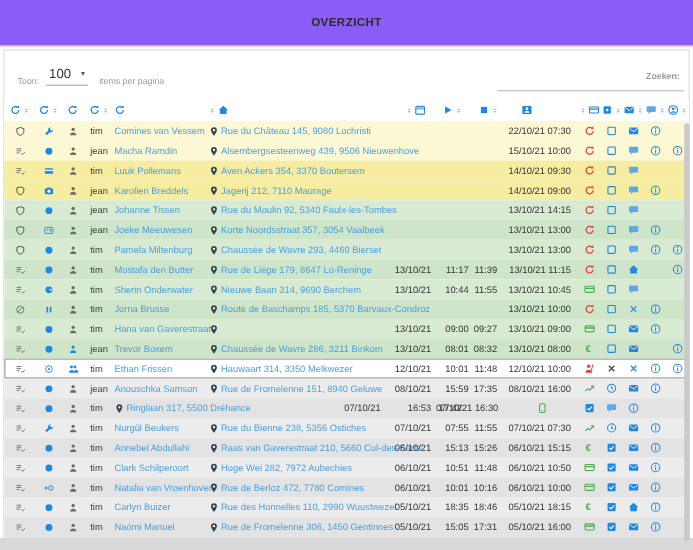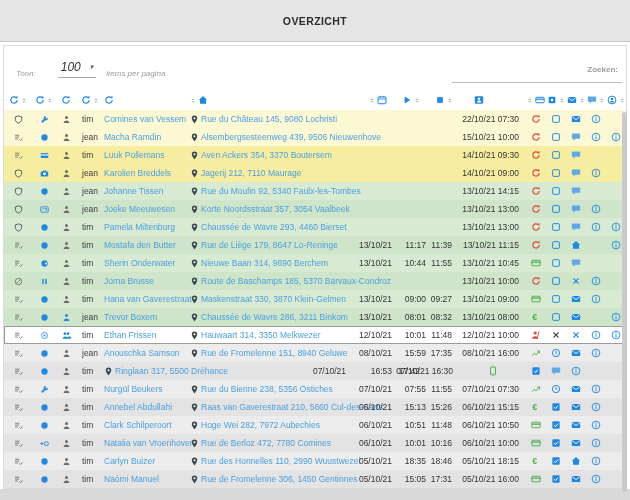--- a/index.html
+++ b/index.html
@@ -1,29 +1,29 @@
 <!DOCTYPE html>
 <html><head>
 <meta charset="utf-8">
 <style>
   * { margin:0; padding:0; box-sizing:border-box; }
   html,body { width:630px; height:500px; }
   body {
     font-family:"Liberation Sans", sans-serif;
     background:#ffffff; position:relative; overflow:hidden;
   }
-  .app-header { height:42px; border-bottom:1px solid #c9c9c9; display:flex; align-items:center; justify-content:center; background:#e5e5e5; }
+  .app-header { height:42px; border-bottom:1px solid #c9c9c9; display:flex; align-items:center; justify-content:center; background:#8b5cf6; }
   .title { font-size:10.5px; font-weight:bold; color:#2b2b2b; letter-spacing:.4px; }
 
   .card { position:absolute; left:3px; top:45px; width:624px; border:1px solid #dcdcdc; background:#fff; }
 
   .toolbar { height:44px; position:relative; }
-  .show-group { position:absolute; left:12px; top:14px; display:flex; align-items:flex-end;font-style:italic; }
+  .show-group { position:absolute; left:12px; top:14px; display:flex; align-items:flex-end; }
   .lbl { font-size:8px; color:#9a9a9a; }
-  .pagesize { margin:0 10px 0 22px; font-size:12px; color:#333; border-bottom:1px solid #a9a9a9; padding:0 3px 3px 3px; display:inline-flex; align-items:center; gap:9px; cursor:pointer; }
+  .pagesize { margin:0 10px 0 6px; font-size:12px; color:#333; border-bottom:1px solid #a9a9a9; padding:0 3px 3px 3px; display:inline-flex; align-items:center; gap:9px; cursor:pointer; }
   .caret { font-size:7px; color:#555; }
   .search-lbl { position:absolute; right:8px; top:19px; font-size:8px; color:#9a9a9a;font-weight:bold; }
   .search-input { position:absolute; right:4px; top:22px; width:170px; height:15px; border:none; border-bottom:1px solid #bdbdbd; outline:none; font-size:9px; background:transparent; }
 
   .grid { display:grid; grid-template-columns:28px 24px 20px 28px 86px 158px 46px 34px 32px 66px 20px 20px 20px 20px 20px; align-items:center; }
   #thead { height:20px; background:#fff; }
   .row { height:18px; font-size:8.5px; }
 
   .cell { display:flex; align-items:center; height:100%; }
   .cen { justify-content:center; }
@@ -1015,21 +1015,20 @@
         <div class="cell ">
           <span class="link">Hana van Gaverestraat</span>
         </div>
         <div class="cell addr">
           <span class="icon dark sm">
             <svg viewBox="0 0 12 12">
               <path d="M6 .8a3.6 3.6 0 0 1 3.6 3.6C9.6 7 6 11.2 6 11.2S2.4 7 2.4 4.4A3.6 3.6 0 0 1 6 .8z" fill="currentColor"></path>
               <circle cx="6" cy="4.4" r="1.4" fill="#fff"></circle>
             </svg>
           </span>
-          <span class="link">Maskenstraat 330, 3870 Klein-Gelmen</span>
         </div>
         <div class="cell num pr2">13/10/21</div>
         <div class="cell num pr2">09:00</div>
         <div class="cell num pr8">09:27</div>
         <div class="cell num pr7">13/10/21 09:00</div>
         <div class="cell cen">
           <span class="icon green">
             <svg viewBox="0 0 12 12">
               <rect x="1" y="2.7" width="10" height="6.6" rx="1" fill="none" stroke="currentColor" stroke-width="1.2"></rect>
               <path d="M1 5h10" stroke="currentColor" stroke-width="1.5"></path>

